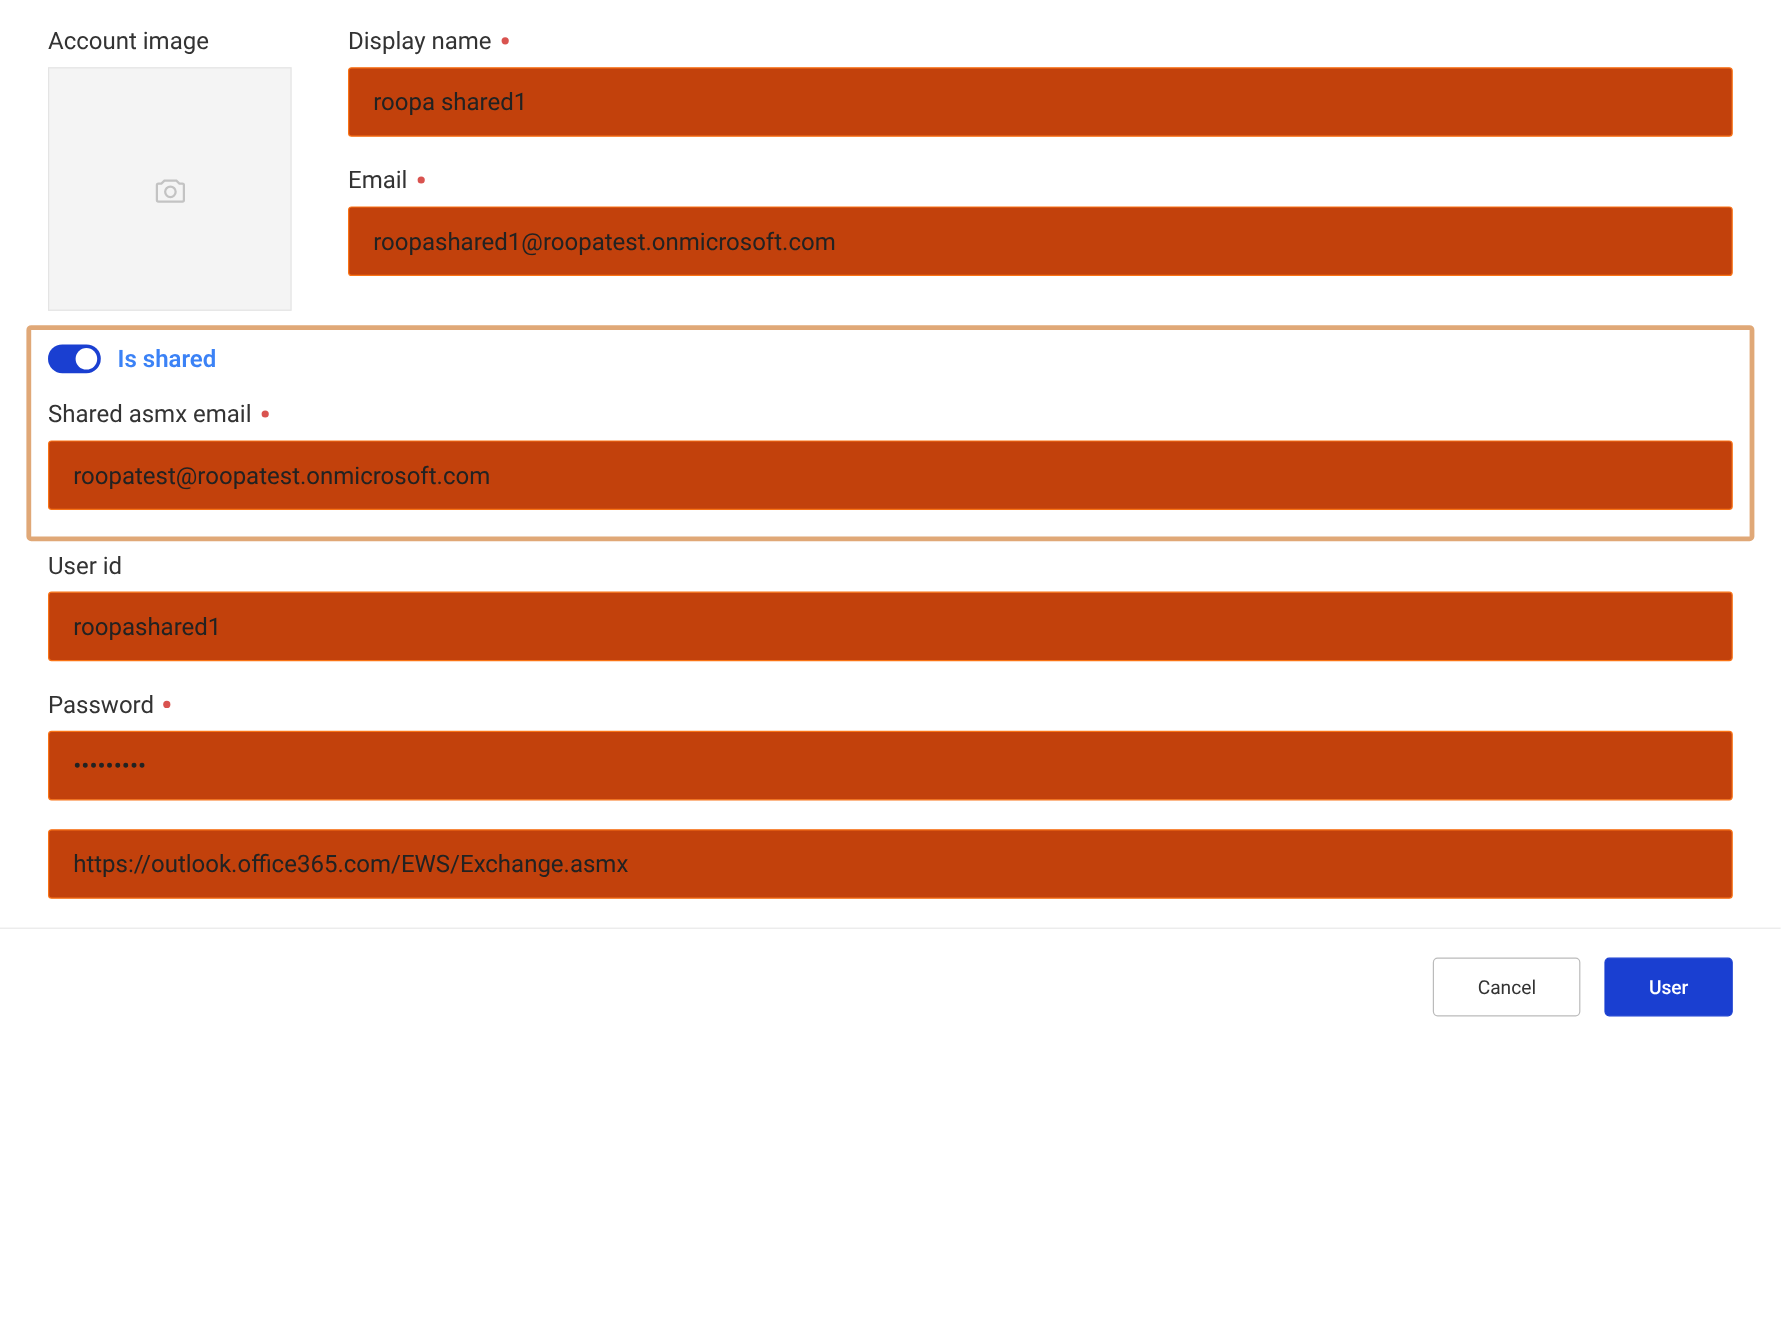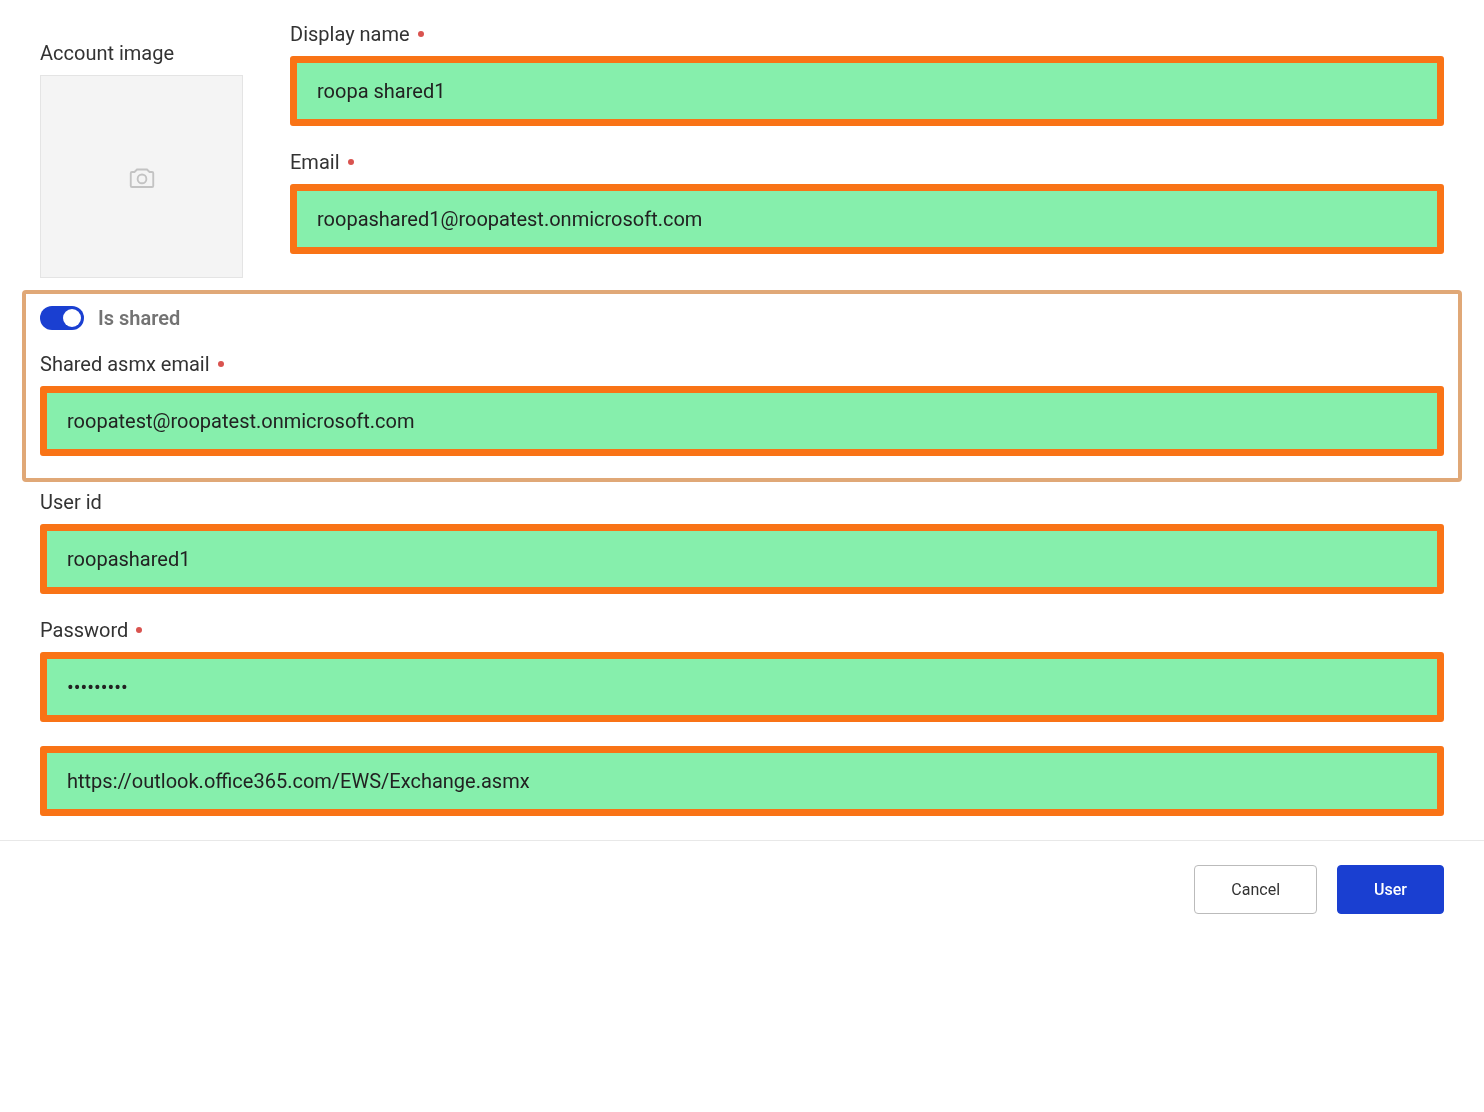--- a/index.html
+++ b/index.html
@@ -11,21 +11,20 @@
     color: #202020;
     width: 1484px;
   }
   .container {
     padding: 22px 40px 0 40px;
   }
   .top-row {
     display: flex;
     gap: 20px;
     margin-bottom: 12px;
-    align-items: flex-end;
   }
   .image-col {
     width: 230px;
     flex-shrink: 0;
   }
   .fields-col {
     flex: 1;
   }
   .label {
     font-size: 20px;
@@ -56,26 +55,26 @@
   .camera-icon {
     width: 30px;
     height: 30px;
     opacity: 0.45;
   }
   .field-group {
     margin-bottom: 24px;
   }
   .text-input {
     width: 100%;
-    border: 7px solid #f97316;
+    border: 1px solid #f97316;
     border-radius: 3px;
     padding: 16px 20px;
     font-size: 20px;
     color: #222;
-    background: #86efac;
+    background: #c2410c;
     font-family: inherit;
   }
   .highlight-box {
     border: 4px solid #e0a877;
     border-radius: 4px;
     padding: 12px 14px 22px 14px;
     margin: 0 -18px 8px -18px;
   }
   .toggle-row {
     display: flex;
@@ -107,21 +106,21 @@
   .toggle.on .toggle-knob {
     right: 3px;
   }
   .toggle.off .toggle-knob {
     left: 3px;
     background: #f8f8f8;
   }
   .toggle-label {
     font-size: 20px;
     font-weight: 600;
-    color: #737373;
+    color: #3b82f6;
   }
   .shared-section .label {
     margin-top: 22px;
   }
   .oauth-section {
     padding: 5px 0 0 0;
     margin-bottom: 24px;
   }
   .footer {
     border-top: 1px solid #e8e8e8;

